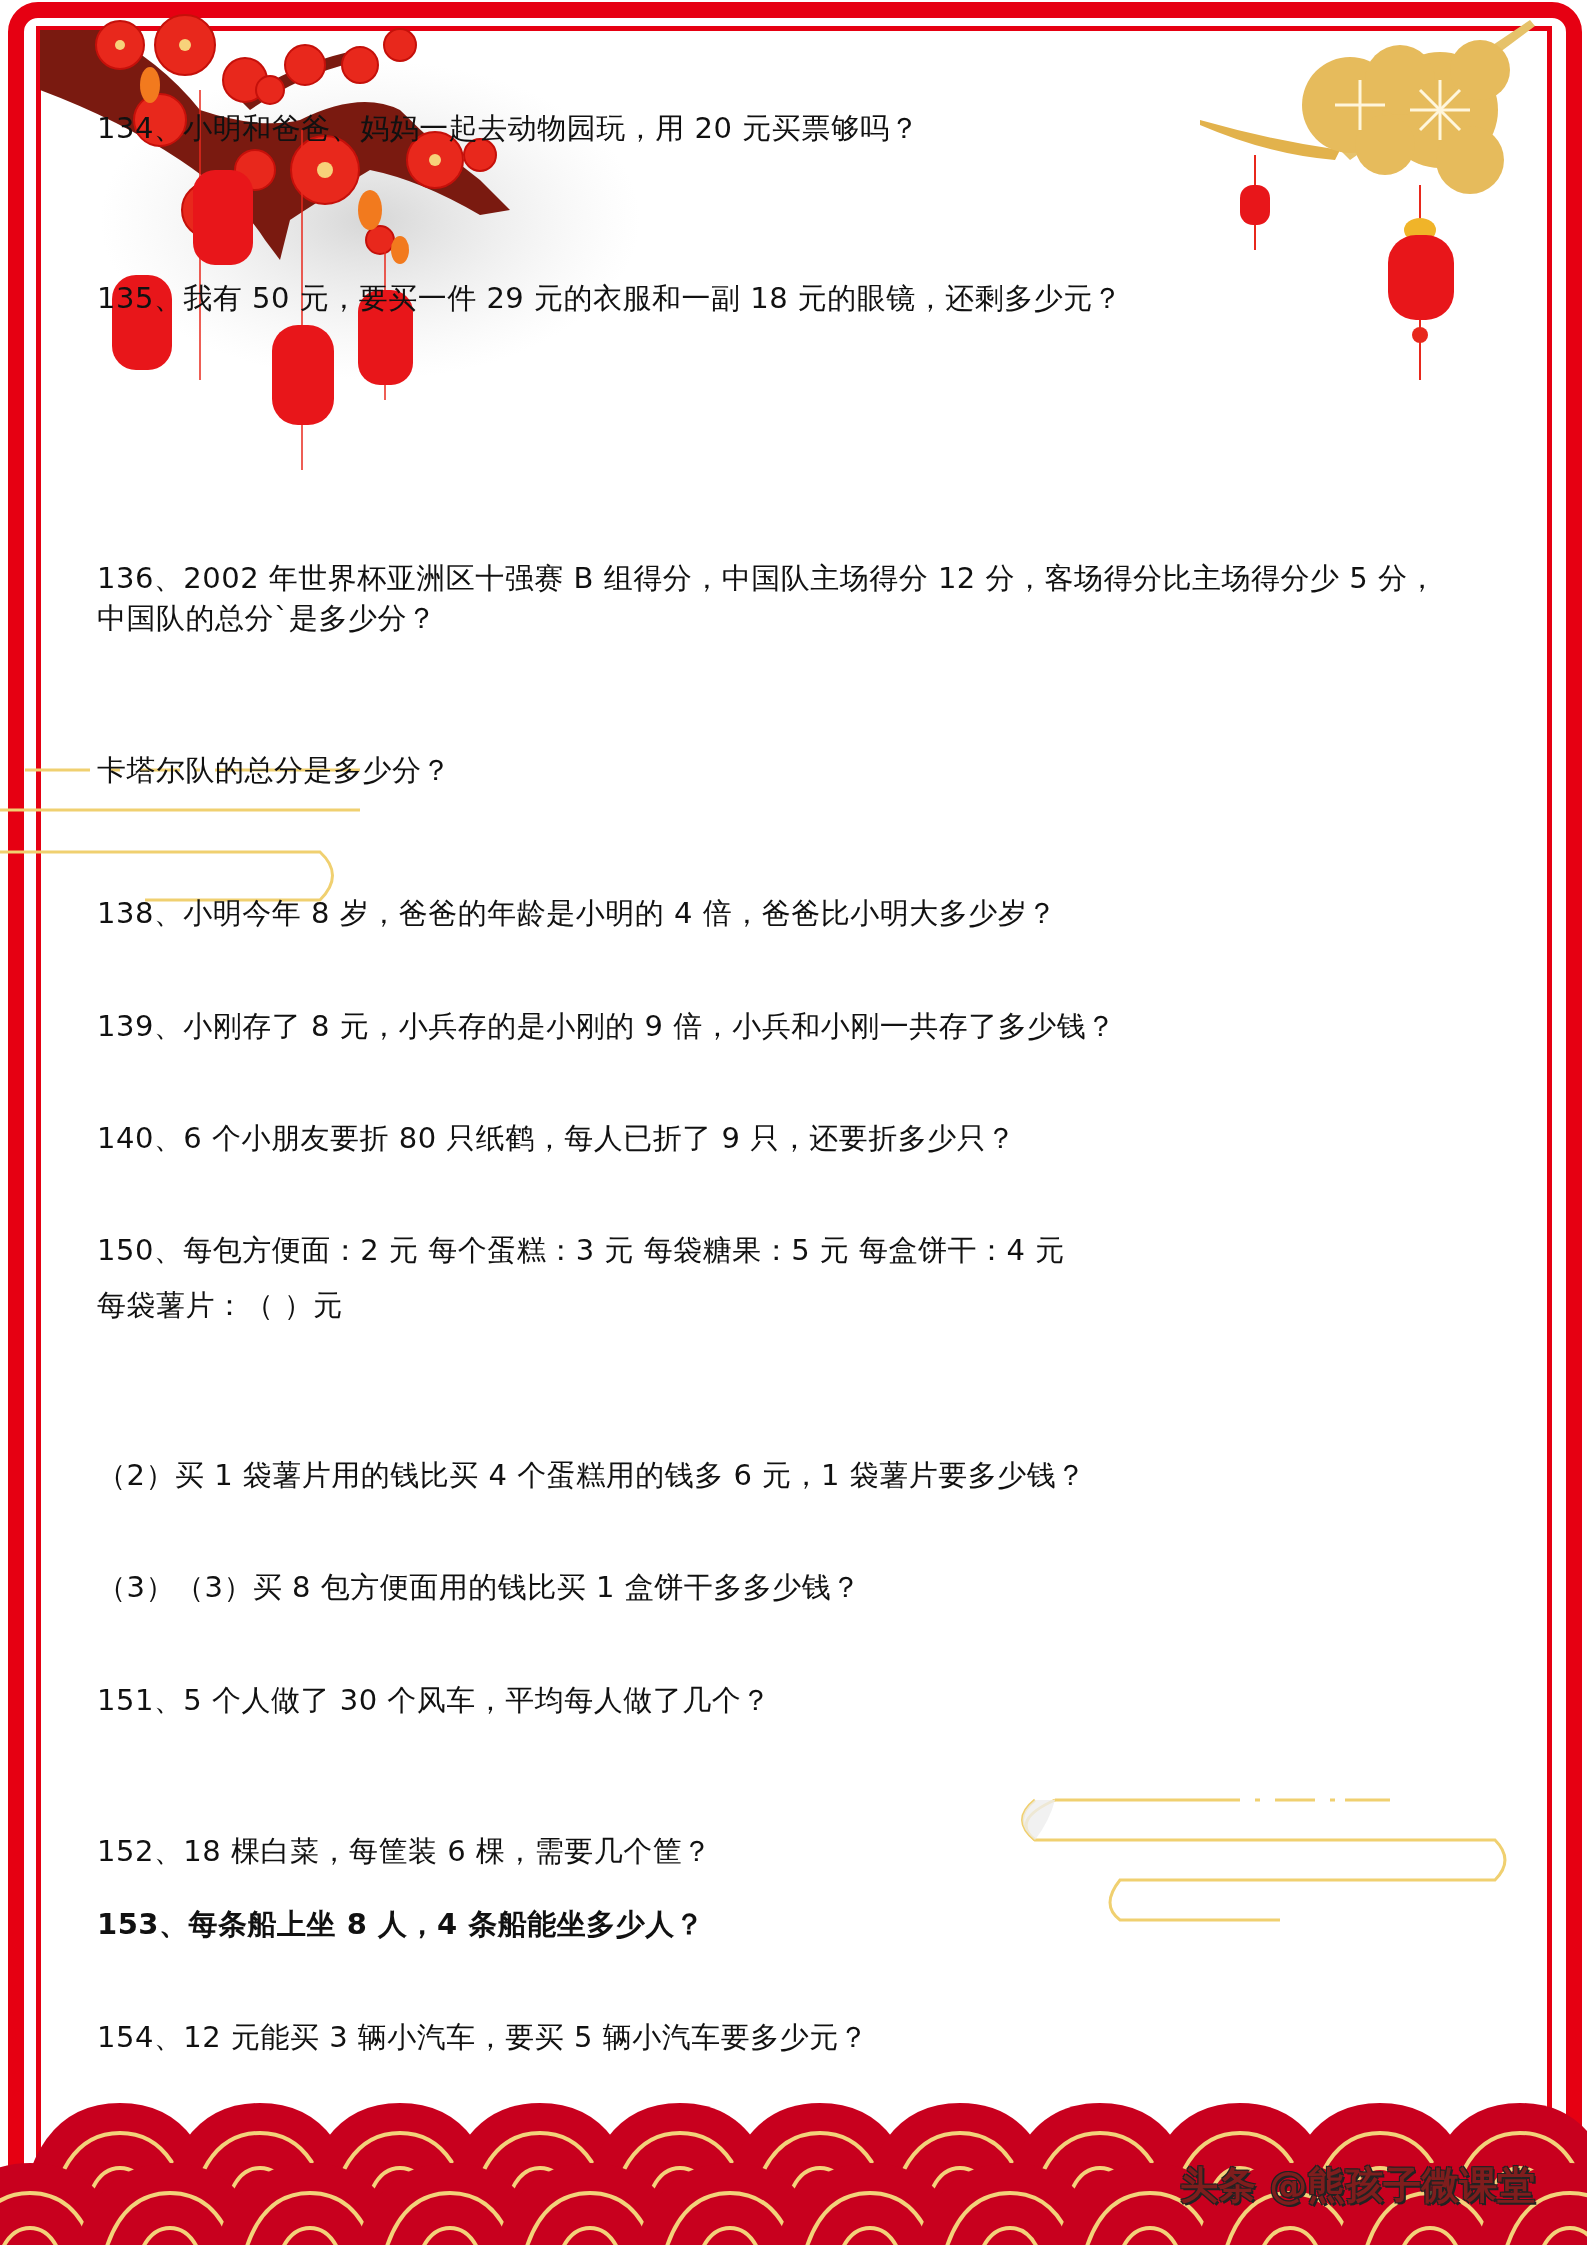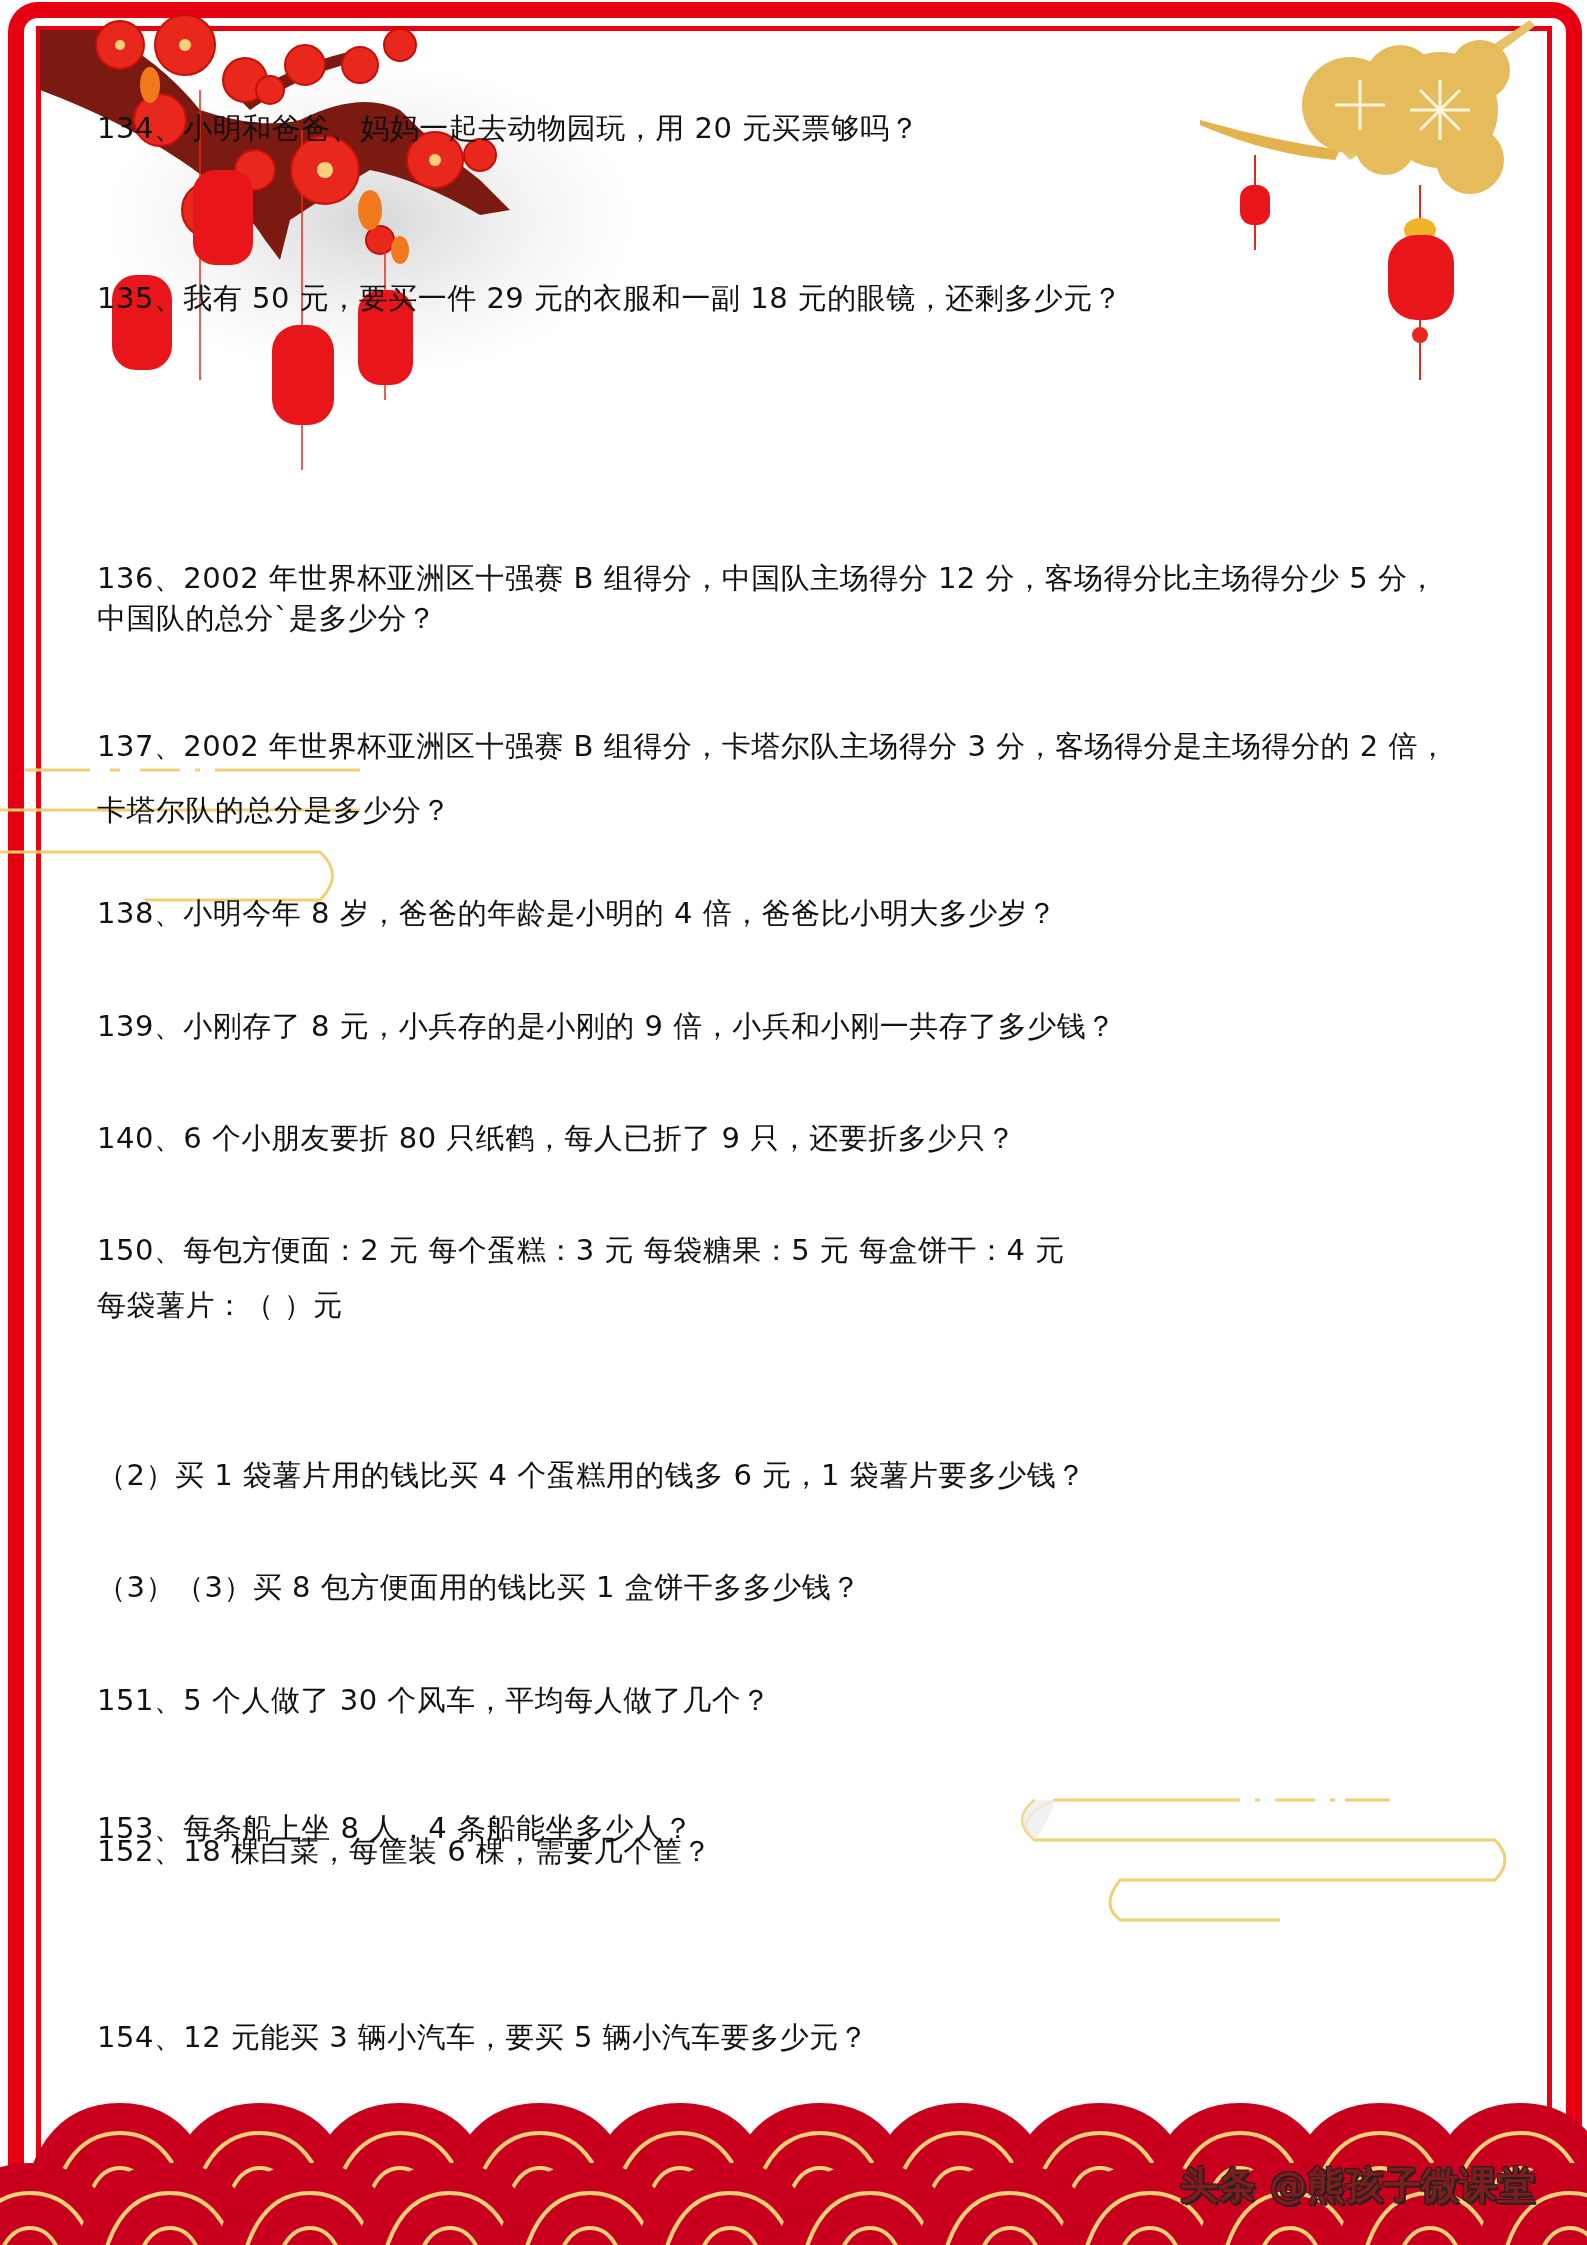--- a/index.html
+++ b/index.html
@@ -135,21 +135,20 @@
     <div>134、小明和爸爸、妈妈一起去动物园玩，用 20 元买票够吗？</div>
   </div>
   <div class="q" style="top:278px;">
     <div>135、我有 50 元，要买一件 29 元的衣服和一副 18 元的眼镜，还剩多少元？</div>
   </div>
   <div class="q" style="top:558px;">
     <div>136、2002 年世界杯亚洲区十强赛 B 组得分，中国队主场得分 12 分，客场得分比主场得分少 5 分，</div>
     <div style="margin-top:0;">中国队的总分`是多少分？</div>
   </div>
   <div class="q" style="top:726px;">
-    <div>137、2002 年世界杯亚洲区十强赛 B 组得分，卡塔尔队主场得分 3 分，客场得分是主场得分的 2 倍，</div>
     <div style="margin-top:24px;">卡塔尔队的总分是多少分？</div>
   </div>
   <div class="q" style="top:893px;">
     <div>138、小明今年 8 岁，爸爸的年龄是小明的 4 倍，爸爸比小明大多少岁？</div>
   </div>
   <div class="q" style="top:1006px;">
     <div>139、小刚存了 8 元，小兵存的是小刚的 9 倍，小兵和小刚一共存了多少钱？</div>
   </div>
   <div class="q" style="top:1118px;">
     <div>140、6 个小朋友要折 80 只纸鹤，每人已折了 9 只，还要折多少只？</div>
@@ -163,21 +162,21 @@
   </div>
   <div class="q" style="top:1531px;margin-top:36px;">
     <div>（3）（3）买 8 包方便面用的钱比买 1 盒饼干多多少钱？</div>
   </div>
   <div class="q" style="top:1680px;">
     <div>151、5 个人做了 30 个风车，平均每人做了几个？</div>
   </div>
   <div class="q" style="top:1792px;margin-top:39px;">
     <div>152、18 棵白菜，每筐装 6 棵，需要几个筐？</div>
   </div>
-  <div class="q" style="top:1808px;">
+  <div class="q" style="top:1904px;font-weight:bold;">
     <div>153、每条船上坐 8 人，4 条船能坐多少人？</div>
   </div>
   <div class="q" style="top:2017px;">
     <div>154、12 元能买 3 辆小汽车，要买 5 辆小汽车要多少元？</div>
   </div>
 </div>
 
 <svg class="deco" style="left:0;top:2095px;" width="1587" height="150" viewBox="0 0 1587 150">
   <defs>
     <g id="wave">

